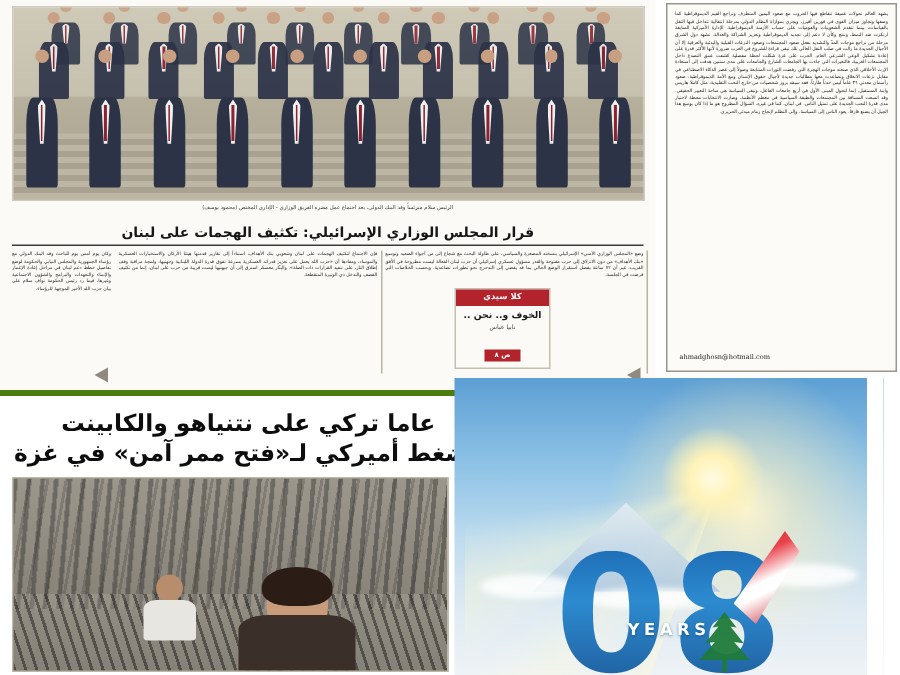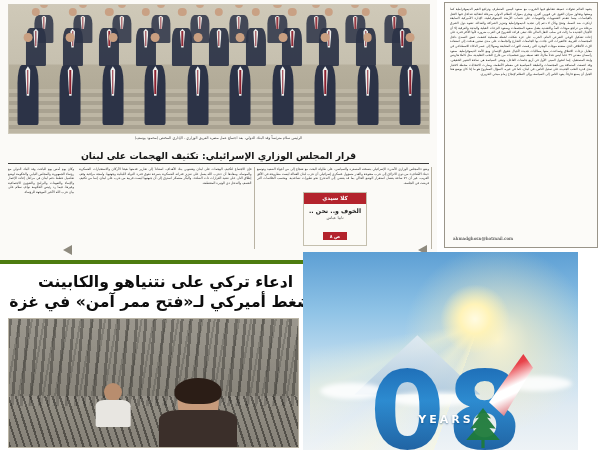--- a/index.html
+++ b/index.html
@@ -490,21 +490,21 @@
       <div class="op-page">ص ٨</div>
     </div>
   </div>
 
   <div class="editorial">
     <div class="ed-text">يشهد العالم تحولات عميقة تتقاطع فيها الحروب مع صعود اليمين المتطرف وتراجع القيم الديموقراطية كما وصفها وتجاوز ميزان القوى في فورين أفيرز، ويجري بموازاة النظام الدولي بمرحلة انتقالية تتداخل فيها الثقل بالقياسات، بينما تتقدم الشعوبيات والقوميات على حساب الأزمنة الديموقراطية. الإدارة الأميركية السابقة ارتكزت ضد النمط، وتنتج وكأن لا دعم إلى تجديد الديموقراطية وتعزيز الشراكة والعدالة. تشهد دول الشرق مرحلة من تراجع موجات المدّ والتشديد بفعل صعود المجتمعات وصعود النزعات القبلية والبدئية والعرقية إلا أن الأجيال الجديدة ما زالت في صلب النقل العالي تلك تبقى قراءة للشروخ في الغرب ضرورة لأنها الأكثر قدرة على إعادة تشكيل الوعي الشرعي العام. الحرب على غزة شكلت لحظة مفصلية كشفت عمق التصدع داخل المجتمعات الغربية، فالتغيرات التي جاءت بها الجامعات الشارع والجامعات على مدى سنتين هدفت إلى استعادة الإرث الأخلاقي الذي صنعته موجات الهجرة التي رفضت الثورات المتتابعة وصولاً إلى عصر الذكاء الاصطناعي في مقابل نزعات الانغلاق وتصاعدت معها مطالبات جديدة لأجيال حقوق الإنسان ومع الأمة الديموقراطية. صعود رأسمان معدني ٣٦ عاماً ليس حدثاً طارئاً، فقد سبقه بروز شخصيات من خارج النخب التقليدية، مثل كاملا هاريس وابنة المستقبل، إنما لتحول المبنى الأول في أربع جامعات الفاعل، وتبقى السياسة هي ساحة التغيير الحقيقي. وقد اتسعت المسافة بين المجتمعات والطبقة السياسية في معظم الأنظمة، وصارت الانتخابات محطة لاختبار مدى قدرة النخب الجديدة على تمثيل الناس. في لبنان، كما في غيره، السؤال المطروح هو ما إذا كان بوسع هذا الجيل أن يصنع فارقاً. يعود الناس إلى السياسة، وإلى التظلم لإنجاح زمام مبدئي الحريري.</div>
     <div class="ed-mail">ahmadghosn@hotmail.com</div>
   </div>
 
   <div class="mainhead">
-    <div class="l1">ادعاء تركي على نتنياهو والكابينت</div>
+    <div class="l1">عاما تركي على نتنياهو والكابينت</div>
     <div class="l2">وضغط أميركي لـ«فتح ممر آمن» في غزة</div>
   </div>
 
   <div class="photo2">
     <div class="rubble"></div>
     <div class="boy">
       <div class="h"></div>
         <div class="b"></div>
     </div>
     <div class="kid">

